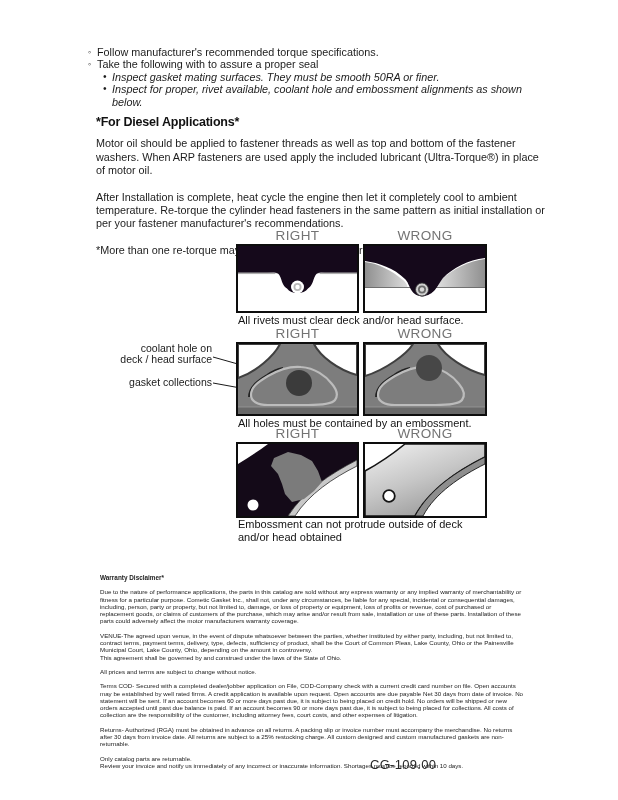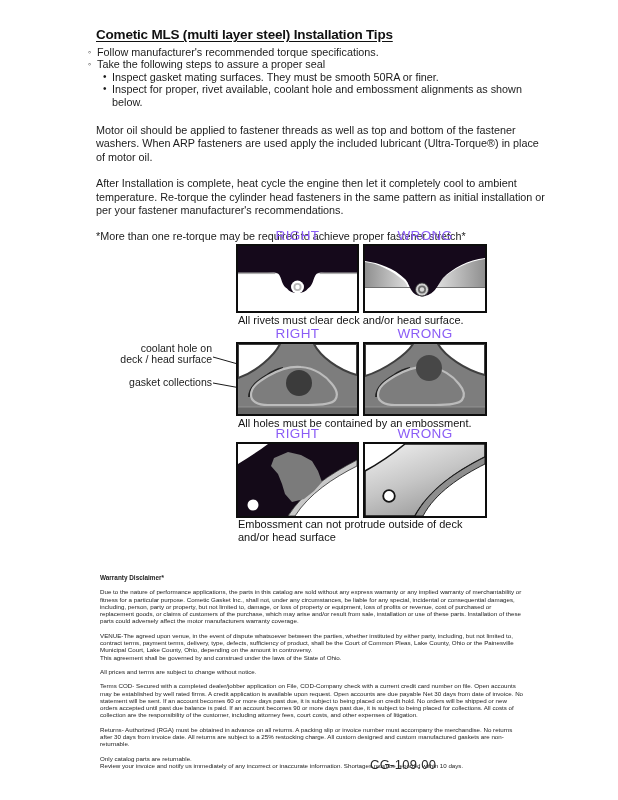--- a/index.html
+++ b/index.html
@@ -10,63 +10,63 @@
   .abs{position:absolute;}
   
   .title{
     left:96px;top:27px;font-size:13.5px;font-weight:bold;letter-spacing:-0.2px;
     text-decoration:underline;text-underline-offset:2px;color:#111;white-space:nowrap;
   }
   
   .tips{left:88px;top:46px;width:460px;font-size:10.8px;line-height:12.4px;color:#1c1c1c;}
   .b,.sb{display:flex;}
   .b::before{content:"◦";width:9px;flex:0 0 9px;font-size:9px;line-height:12.4px;}
-  .sb{margin-left:15px;}
+  .sb{margin-left:15px;font-style:italic;}
   .sb::before{content:"•";width:9px;flex:0 0 9px;font-size:10px;line-height:12.4px;}
   
   .diesel{left:96px;top:116px;width:452px;font-size:10.8px;line-height:13.4px;color:#1c1c1c;}
   .diesel h2{font-size:12.5px;font-weight:bold;margin:0 0 7px 0;letter-spacing:-0.2px;color:#111;}
   .diesel p{margin:8px 0 13px 0;}
   .diesel p.last{margin-bottom:0;}
   
-  .figlabel{font-size:13.5px;letter-spacing:0.4px;color:#8b5cf6;text-align:center;white-space:nowrap;}
+  .figlabel{font-size:13.5px;letter-spacing:0.4px;color:#737373;text-align:center;white-space:nowrap;}
   .figbox{border:2px solid #0d0d0d;background:#fff;box-sizing:content-box;}
   .figbox svg{display:block;}
   .figcap{font-size:11px;line-height:13px;color:#141414;white-space:nowrap;}
   .sidelabel{font-size:10.5px;line-height:11px;text-align:right;color:#1b1b1b;white-space:nowrap;}
   
   .disclaimer{left:100px;top:574px;width:424px;font-size:6.2px;line-height:7.3px;color:#222;}
   .disclaimer .dh{font-weight:bold;font-size:6.4px;margin:0 0 7px 0;}
   .disclaimer p{margin:0 0 7px 0;}
   .disclaimer p.tight{margin:0;}
   .pagenum{left:370px;top:757px;font-size:13px;letter-spacing:0.3px;color:#262626;}
 </style>
 </head>
 <body>
 
 <div class="page">
 
-  <div class="abs title">Cometic MLS (multi layer steel) Installation Tips</div>
 
   <div class="abs tips">
     <div class="b">
         <span>Follow manufacturer's recommended torque specifications.</span>
       </div>
     <div class="b">
-        <span>Take the following steps to assure a proper seal</span>
+        <span>Take the following with to assure a proper seal</span>
       </div>
     <div class="sb">
         <span>Inspect gasket mating surfaces.  They must be smooth 50RA or finer.</span>
       </div>
     <div class="sb">
         <span>Inspect for proper, rivet available, coolant hole and embossment alignments as shown below.</span>
       </div>
   </div>
 
   <div class="abs diesel">
+    <h2>*For Diesel Applications*</h2>
     <p>Motor oil should be applied to fastener threads as well as top and bottom of the fastener washers. When ARP fasteners are used apply the included lubricant (Ultra-Torque®) in place of motor oil.</p>
     <p>After Installation is complete, heat cycle the engine then let it completely cool to ambient temperature. Re-torque the cylinder head fasteners in the same pattern as initial installation or per your fastener manufacturer's recommendations.</p>
     <p class="last">*More than one re-torque may be required to achieve proper fastener stretch*</p>
   </div>
 
   <div class="abs figlabel" style="left:236px;top:228px;width:123px;">RIGHT</div>
   <div class="abs figlabel" style="left:363px;top:228px;width:124px;">WRONG</div>
 
   <div class="abs figbox" style="left:236px;top:244px;">
     <svg width="119" height="65" viewBox="0 0 119 65">
@@ -172,21 +172,21 @@
       </defs>
       <rect x="0" y="0" width="120" height="72" fill="#ffffff"></rect>
       <path d="M40,0 H120 V13 C90,28 64,46 50,72 L0,72 V27 C15,19 29,9 40,0 Z" fill="url(#g3)" stroke="#141414" stroke-width="1.6"></path>
       <path d="M120,13 C90,28 64,46 50,72 L58,72 C70,49 96,32 120,20 Z" fill="#8e8e8e" stroke="#141414" stroke-width="0.9"></path>
       <circle cx="24" cy="52" r="5.8" fill="#ffffff" stroke="#141414" stroke-width="1.8"></circle>
     </svg>
   </div>
 
   <div class="abs figcap" style="left:238px;top:518px;">
     <div>Embossment can not protrude outside of deck</div>
-    <div>and/or head surface</div>
+    <div>and/or head obtained</div>
   </div>
 
   <div class="abs disclaimer">
     <p class="dh">Warranty Disclaimer*</p>
     <p>Due to the nature of performance applications, the parts in this catalog are sold without any express warranty or any implied warranty of merchantability or fitness for a particular purpose.  Cometic Gasket Inc., shall not, under any circumstances, be liable for any special, incidental or consequential damages, including, person, party or property, but not limited to, damage, or loss of property or equipment, loss of profits or revenue, cost of purchased or replacement goods, or claims of customers of the purchase, which may arise and/or result from sale, installation or use of these parts.  Installation of these parts could adversely affect the motor manufacturers warranty coverage.</p>
     <p class="tight">VENUE-The agreed upon venue, in the event of dispute whatsoever between the parties, whether instituted by either party, including, but not limited to, contract terms, payment terms, delivery, type, defects, sufficiency of product, shall be the Court of Common Pleas, Lake County, Ohio or the Painesville Municipal Court, Lake County, Ohio, depending on the amount in controversy.</p>
     <p>This agreement shall be governed by and construed under the laws of the State of Ohio.</p>
     <p>All prices and terms are subject to change without notice.</p>
     <p>Terms COD- Secured with a completed dealer/jobber application on File, COD-Company check with a current credit card number on file.  Open accounts may be established by well rated firms.  A credit application is available upon request.  Open accounts are due payable Net 30 days from date of invoice.  No statement will be sent.  If an account becomes 60 or more days past due, it is subject to being placed on credit hold.  No orders will be shipped or new orders accepted until past due balance is paid.  If an account becomes 90 or more days past due, it is subject to being placed for collections.  All costs of collection are the responsibility of the customer, including attorney fees, court costs, and other expenses of litigation.</p>
     <p>Returns- Authorized (RGA) must be obtained in advance on all returns.  A packing slip or invoice number must accompany the merchandise.  No returns after 30 days from invoice date.  All returns are subject to a 25% restocking charge.  All custom designed and custom manufactured gaskets are non-returnable.</p>

